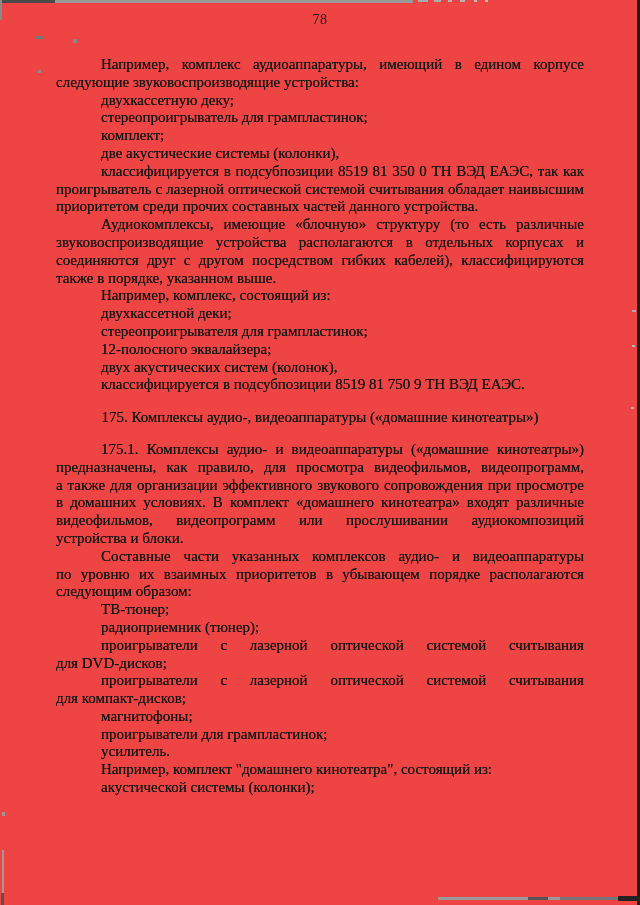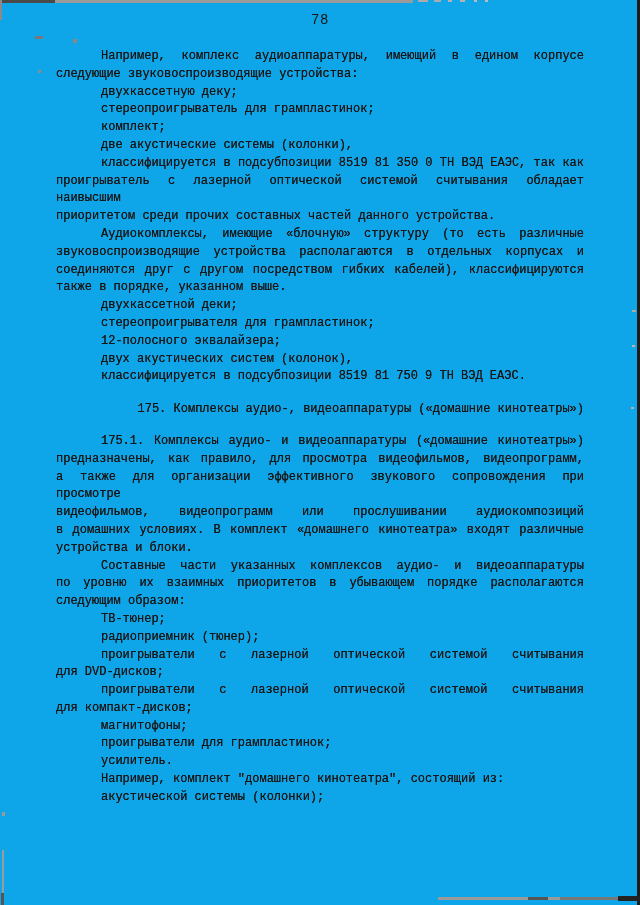--- a/index.html
+++ b/index.html
@@ -1,36 +1,36 @@
 <!DOCTYPE html>
 <html><head>
 <meta charset="utf-8">
 <style>
   * { margin:0; padding:0; box-sizing:border-box; }
   html,body { width:640px; height:905px; }
   body { background:#ddd; }
   .page {
     position:relative; width:640px; height:905px;
-    background:#0ea5e9; overflow:hidden;
-    font-family:Liberation Mono, monospace;
+    background:#ef4444; overflow:hidden;
+    font-family:Liberation Serif, serif;
     color:#161616;
   }
   .page-number {
     position:absolute; top:12px; left:56px; width:528px;
     text-align:center; font-size:14px; letter-spacing:0.5px;
   }
   .text-block {
-    position:absolute; left:56px; top:48px; width:528px;
-    font-size:12px; line-height:17.8px;
+    position:absolute; left:56px; top:56px; width:528px;
+    font-size:15px; line-height:17.8px;
     text-shadow:0 0 0.35px #222;
   }
   .line { min-height:17.8px; white-space:normal; }
   .line.ind { padding-left:45px; }
   .line.just { text-align:justify; text-align-last:justify; }
-  .line.center { text-align:right; padding-left:0; }
+  .line.center { text-align:center; padding-left:0; }
   .artifact { position:absolute; }
   
   .tb-dark   { left:0;   top:0;   width:55px;  height:3px;   background:#4a4a4a; }
   .tb-mid    { left:55px; top:0;  width:358px; height:2.5px; background:#9a9a9a; }
   .tb-d1 { left:418px; top:0; width:10px; height:2px; background:#ababab; }
   .tb-d2 { left:434px; top:0; width:7px;  height:2px; background:#ababab; }
   .tb-d3 { left:448px; top:0; width:4px;  height:2px; background:#b3b3b3; }
   .tb-d4 { left:460px; top:0; width:5px;  height:2px; background:#b3b3b3; }
   .tb-d5 { left:474px; top:0; width:3px;  height:2px; background:#bbb; }
   .tb-d6 { left:485px; top:0; width:3px;  height:2px; background:#bbb; }
@@ -90,31 +90,32 @@
       <div class="line ind">стереопроигрыватель для грампластинок;</div>
       <div class="line ind">комплект;</div>
       <div class="line ind">две акустические системы (колонки),</div>
       <div class="line just ind">классифицируется в подсубпозиции 8519 81 350 0 ТН ВЭД ЕАЭС, так как</div>
       <div class="line just">проигрыватель с лазерной оптической системой считывания обладает наивысшим</div>
       <div class="line">приоритетом среди прочих составных частей данного устройства.</div>
       <div class="line just ind">Аудиокомплексы, имеющие «блочную» структуру (то есть различные</div>
       <div class="line just">звуковоспроизводящие устройства располагаются в отдельных корпусах и</div>
       <div class="line just">соединяются друг с другом посредством гибких кабелей), классифицируются</div>
       <div class="line">также в порядке, указанном выше.</div>
+      <div class="line ind">Например, комплекс, состоящий из:</div>
       <div class="line ind">двухкассетной деки;</div>
       <div class="line ind">стереопроигрывателя для грампластинок;</div>
       <div class="line ind">12-полосного эквалайзера;</div>
       <div class="line ind">двух акустических систем (колонок),</div>
       <div class="line ind">классифицируется в подсубпозиции 8519 81 750 9 ТН ВЭД ЕАЭС.</div>
       <div class="line center" style="margin-top: 15px;">175. Комплексы аудио-, видеоаппаратуры («домашние кинотеатры»)</div>
       <div class="line just ind" style="margin-top: 14px;">175.1. Комплексы аудио- и видеоаппаратуры («домашние кинотеатры»)</div>
       <div class="line just">предназначены, как правило, для просмотра видеофильмов, видеопрограмм,</div>
       <div class="line just">а также для организации эффективного звукового сопровождения при просмотре</div>
+      <div class="line just">в домашних условиях. В комплект «домашнего кинотеатра» входят различные</div>
       <div class="line just">видеофильмов, видеопрограмм или прослушивании аудиокомпозиций</div>
-      <div class="line just">в домашних условиях. В комплект «домашнего кинотеатра» входят различные</div>
       <div class="line">устройства и блоки.</div>
       <div class="line just ind">Составные части указанных комплексов аудио- и видеоаппаратуры</div>
       <div class="line just">по уровню их взаимных приоритетов в убывающем порядке располагаются</div>
       <div class="line">следующим образом:</div>
       <div class="line ind">ТВ-тюнер;</div>
       <div class="line ind">радиоприемник (тюнер);</div>
       <div class="line just ind">проигрыватели с лазерной оптической системой считывания</div>
       <div class="line">для DVD-дисков;</div>
       <div class="line just ind">проигрыватели с лазерной оптической системой считывания</div>
       <div class="line">для компакт-дисков;</div>

